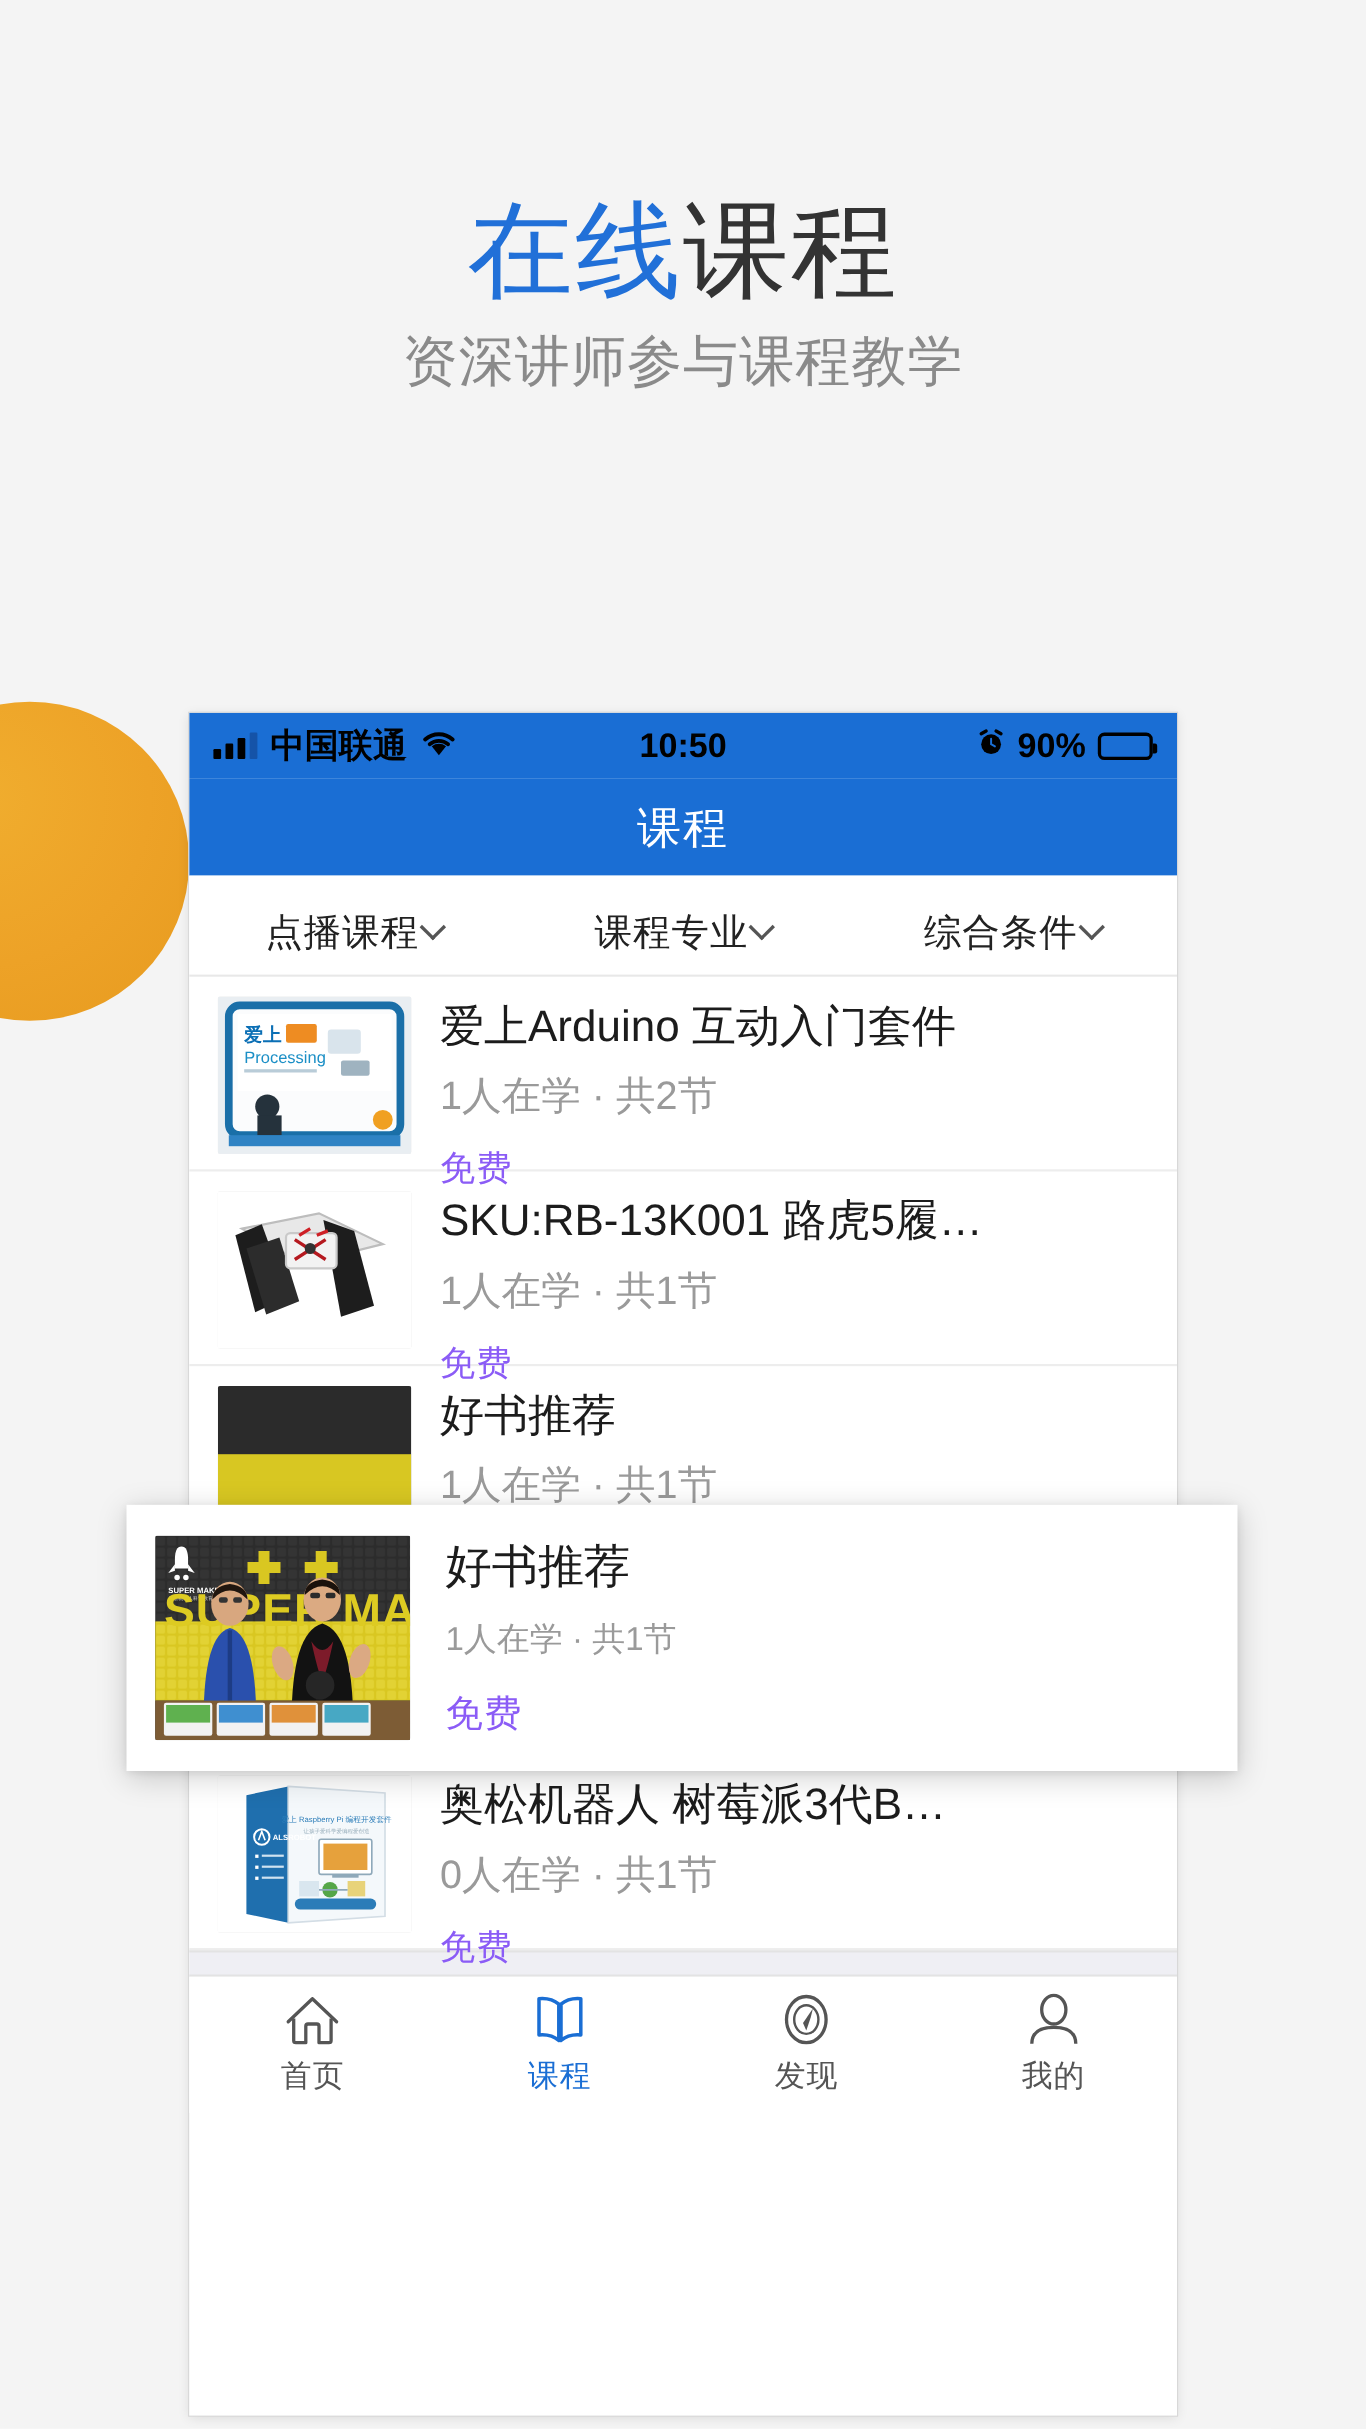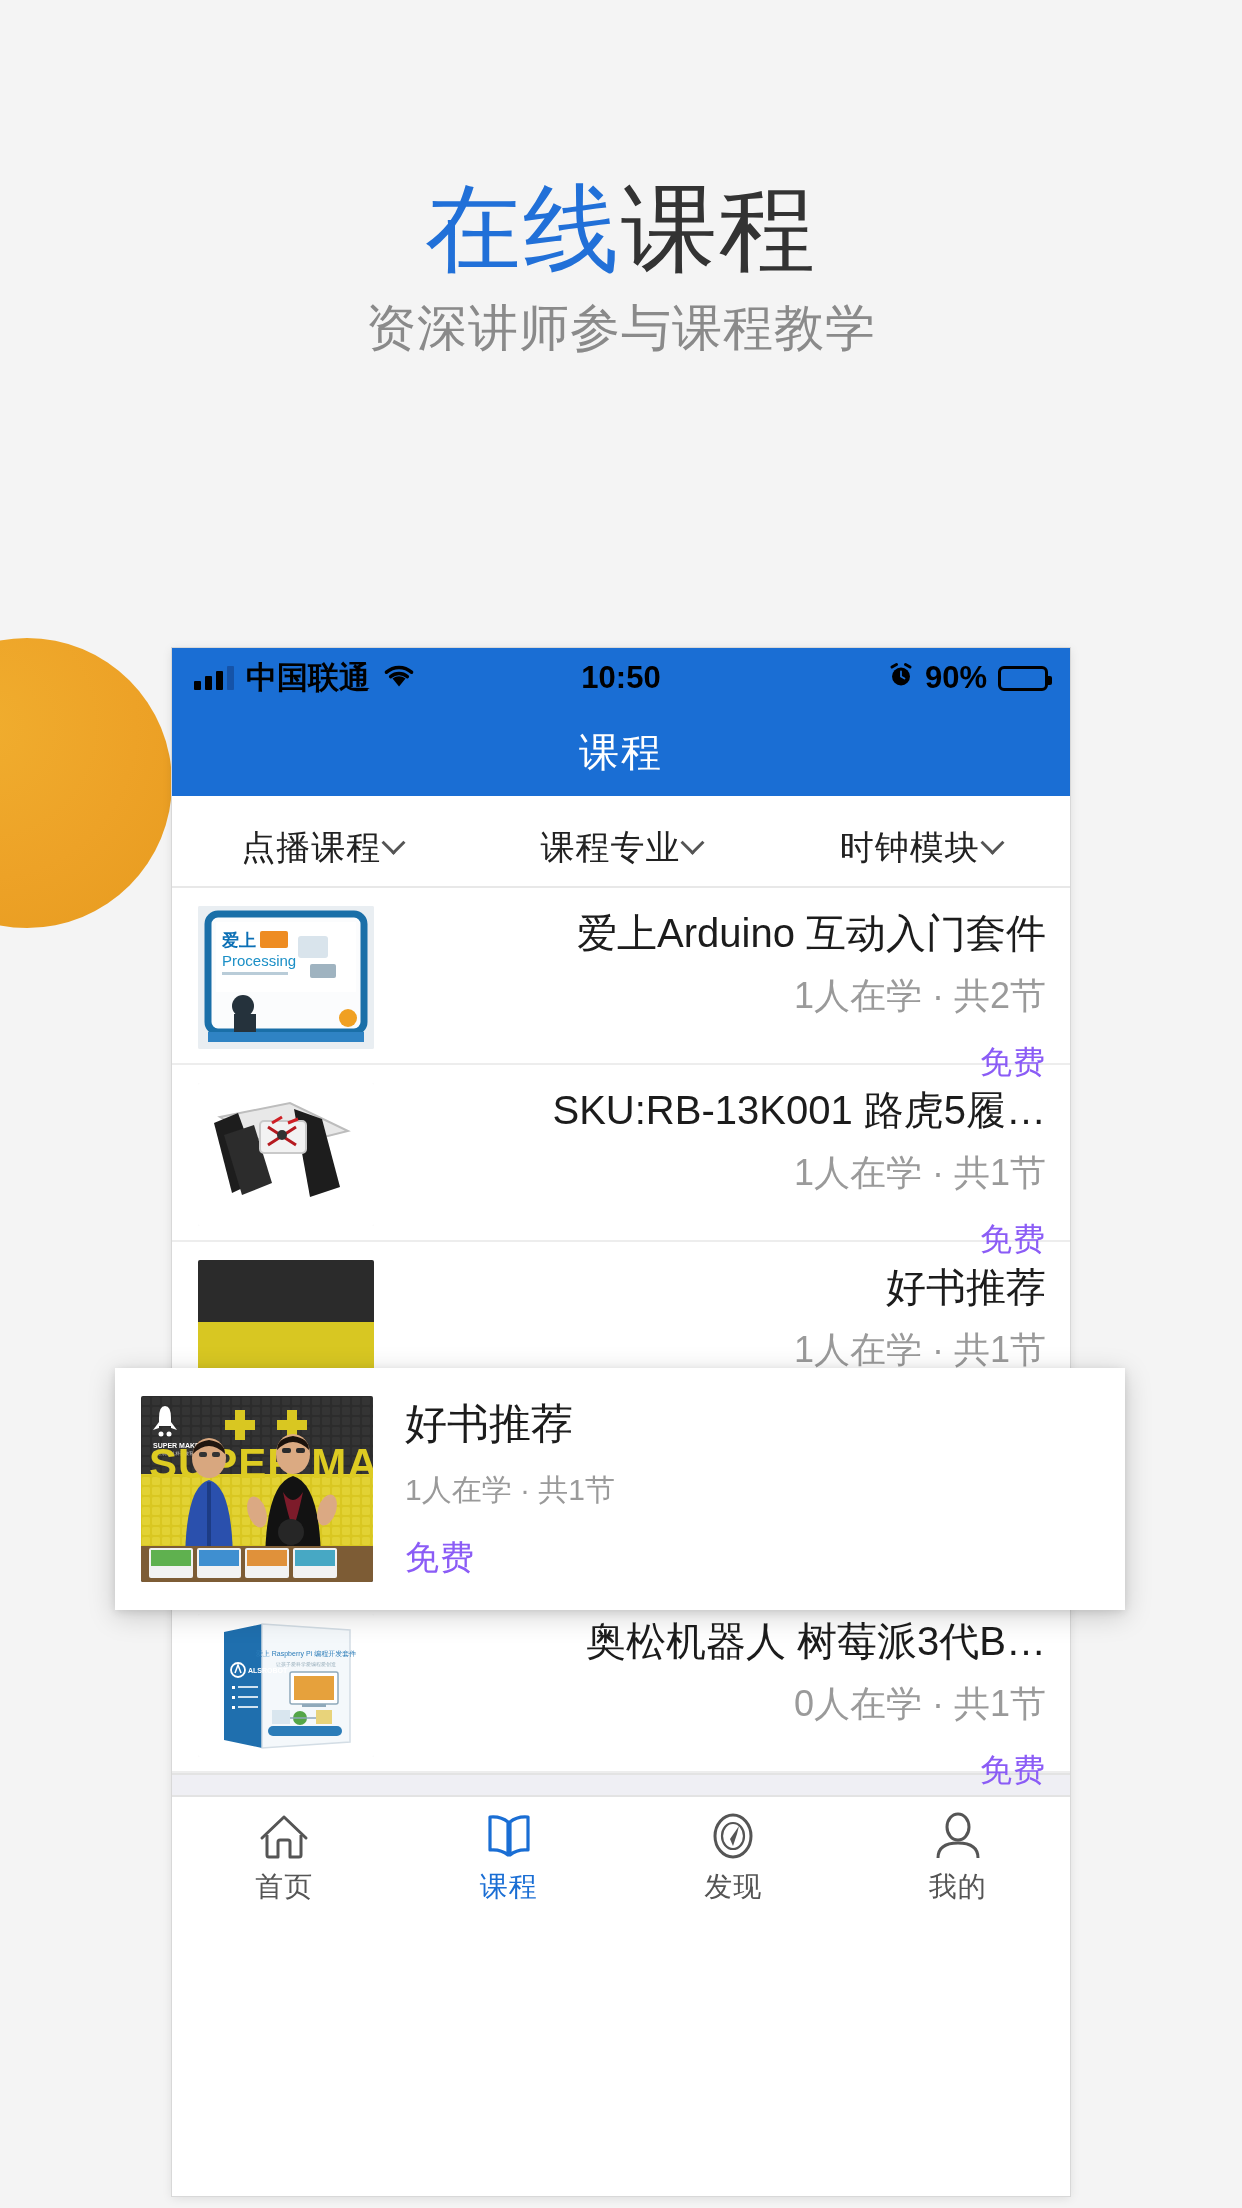--- a/index.html
+++ b/index.html
@@ -160,21 +160,20 @@
   }
 
   
   .list { background: #fff; }
   .course-row {
     display: flex;
     padding: 18px 24px 16px 26px;
     border-bottom: 2px solid #ededed;
     height: 177px;
     align-items: flex-start;
-    text-align: right;
   }
   .thumb {
     width: 176px;
     height: 143px;
     flex: 0 0 176px;
     margin-right: 26px;
     border-radius: 2px;
     overflow: hidden;
     position: relative;
     background: #eee;
@@ -297,21 +296,21 @@
   <div class="filterbar">
     <div class="filter-item">
       <span>点播课程</span>
       <span class="chev"></span>
     </div>
     <div class="filter-item">
       <span>课程专业</span>
       <span class="chev"></span>
     </div>
     <div class="filter-item">
-      <span>时钟模块</span>
+      <span>综合条件</span>
       <span class="chev"></span>
     </div>
   </div>
 
   <div class="list">
 
     <div class="course-row">
       <div class="thumb">
         <svg viewBox="0 0 176 143" preserveAspectRatio="none">
           <rect width="176" height="143" fill="#e9eef2"></rect>

